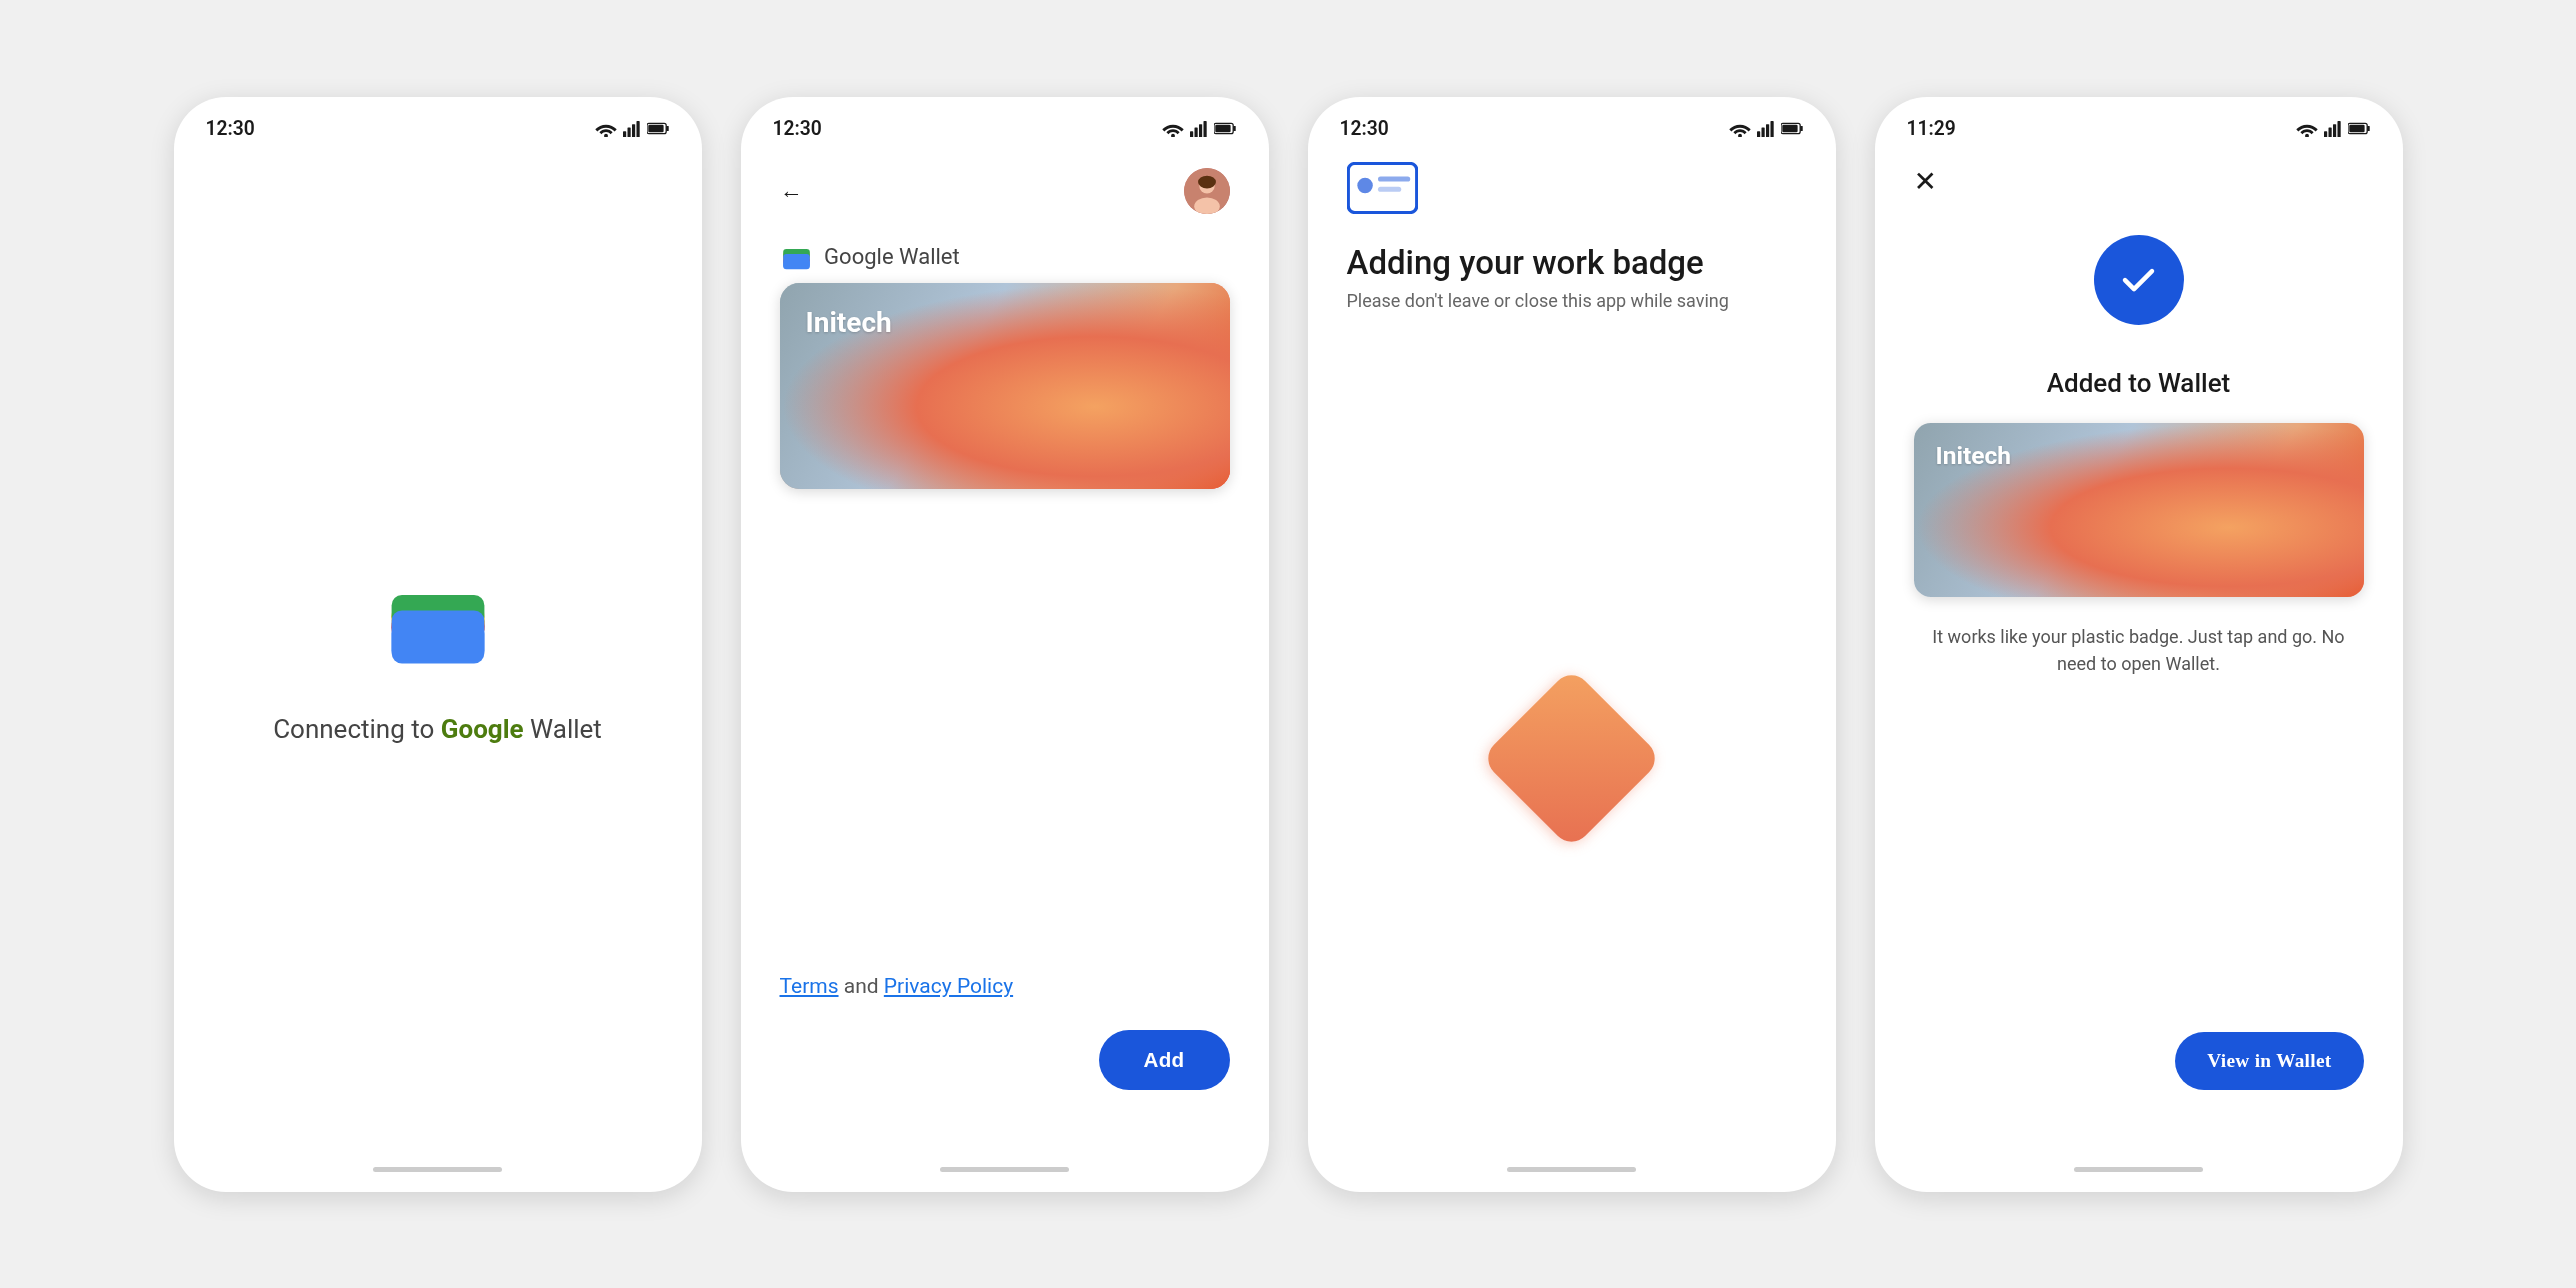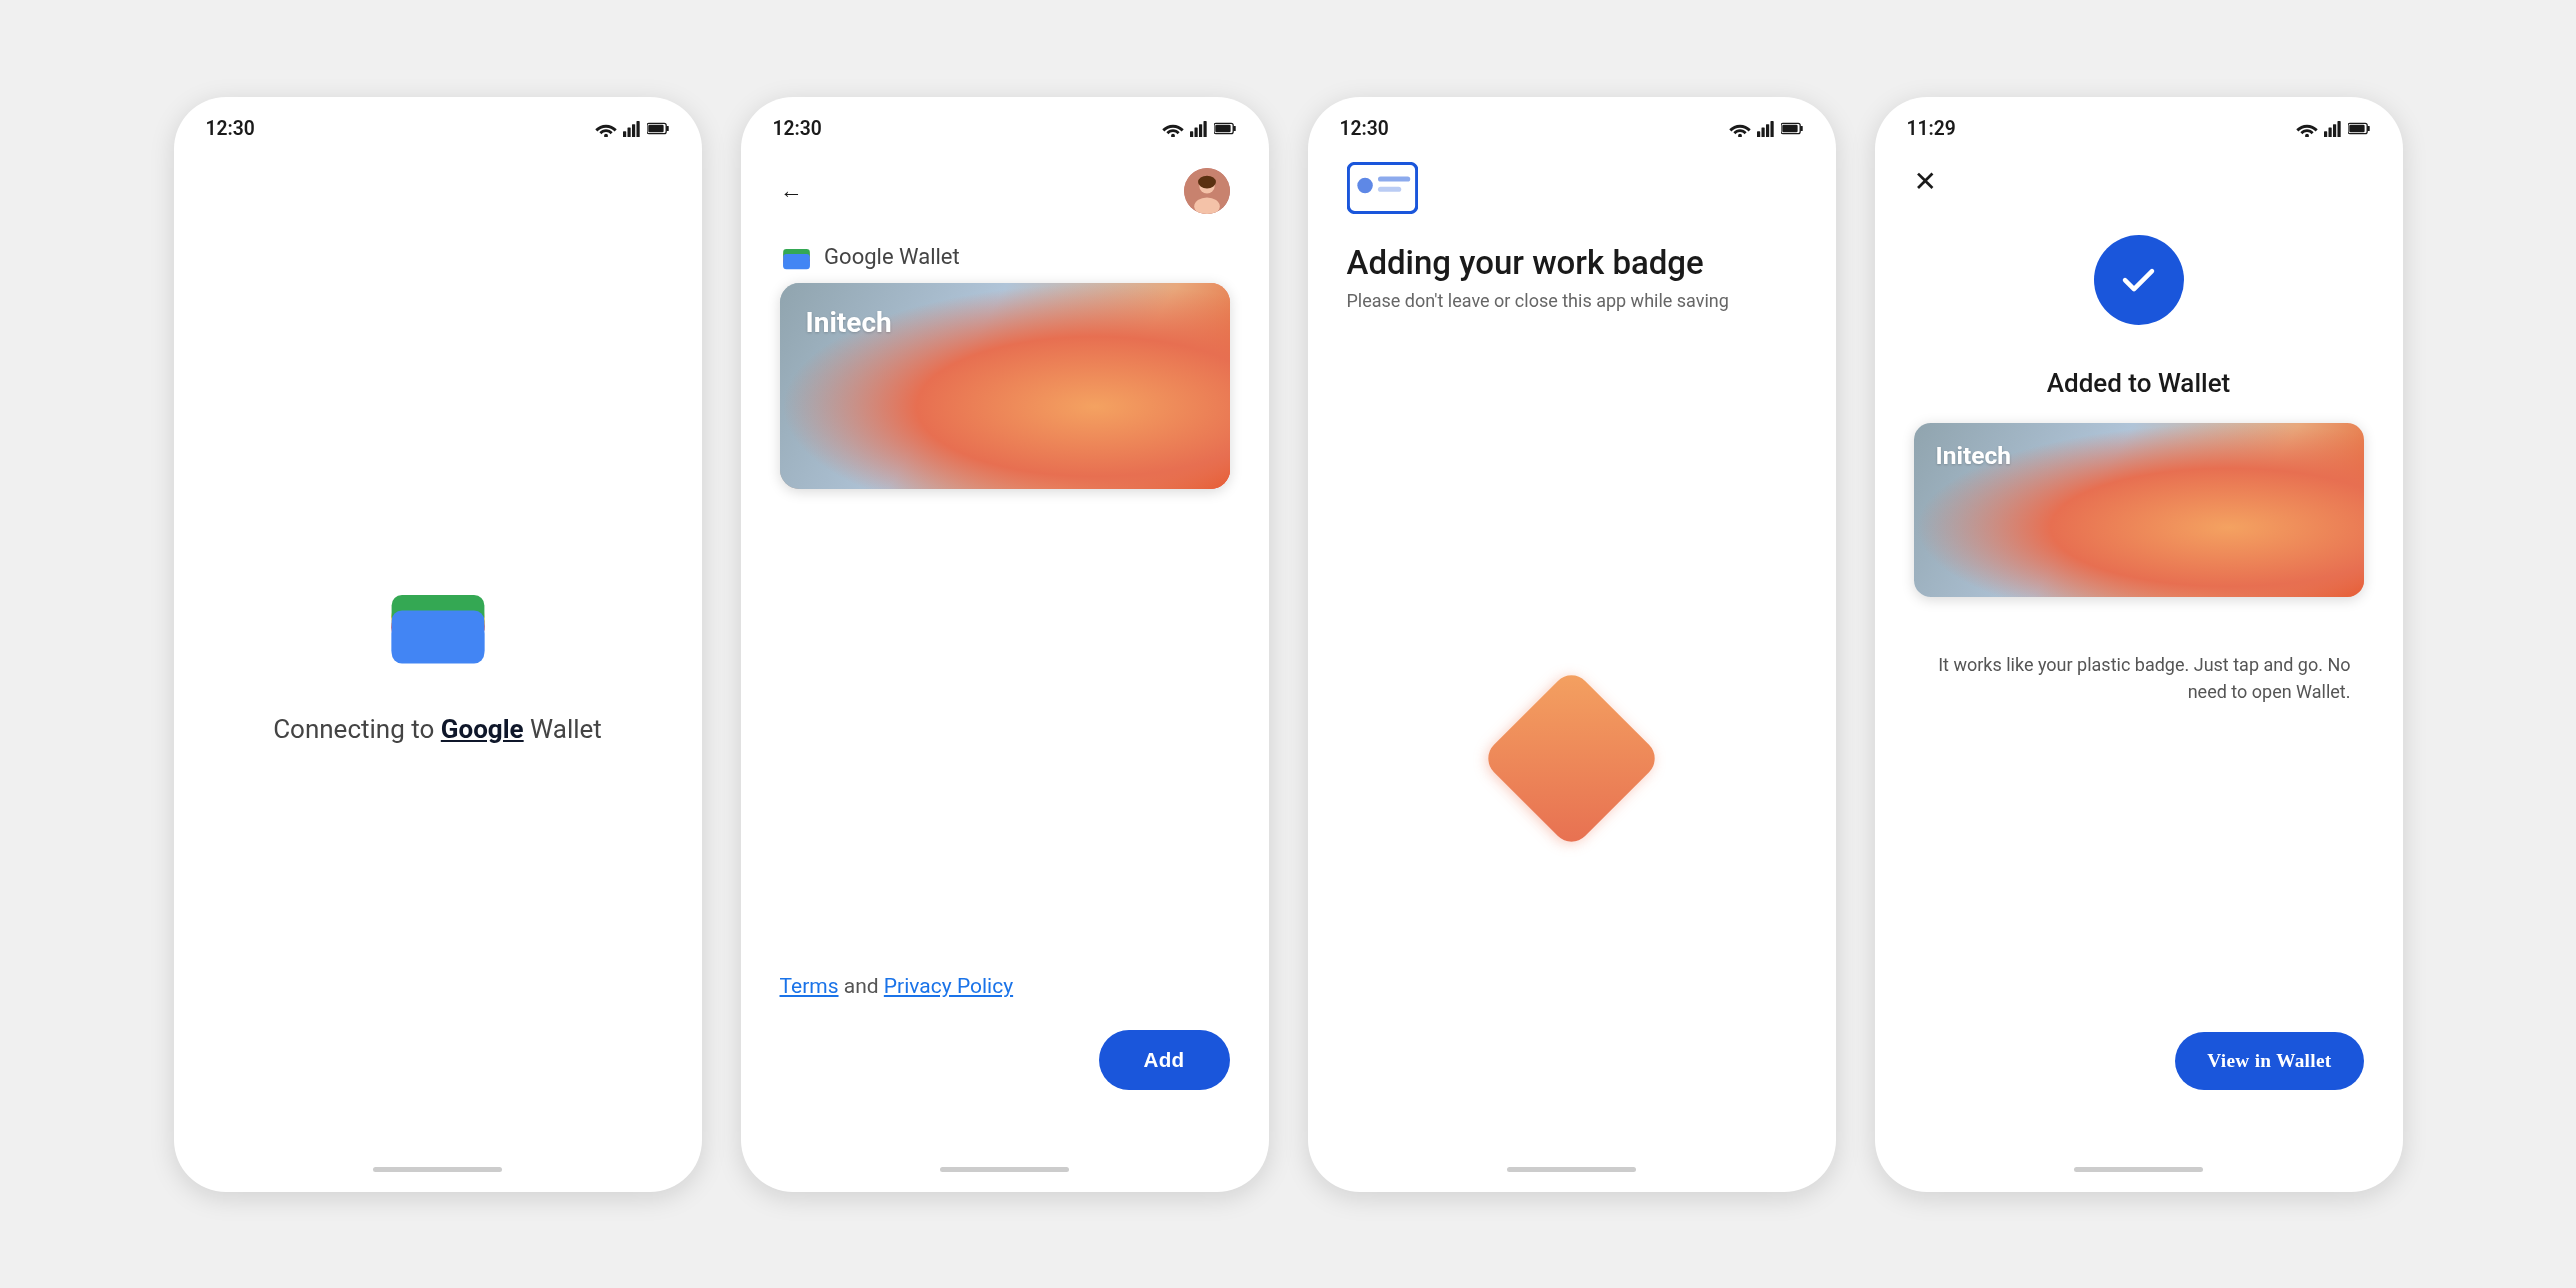--- a/index.html
+++ b/index.html
@@ -76,22 +76,21 @@
       gap: 39px;
     }
 
     .connecting-text {
       font-size: 26px;
       color: #444;
       font-weight: 400;
     }
     .connecting-text strong {
       font-weight: 700;
-      color: #0f172a;
-      text-decoration: underline;
+      color: #4d7c0f;
     }
 
     
     .gw-icon {
       width: 116px;
       height: 116px;
     }
 
     
     .screen2-header {
@@ -288,24 +287,23 @@
       left: 22px;
       font-size: 24.5px;
       font-weight: 700;
       color: white;
       text-shadow: 0 0.6px 2.6px rgba(0,0,0,0.2);
     }
 
     .screen4-body-text {
       font-size: 18px;
       color: #555;
-      text-align: right;
+      text-align: center;
       line-height: 1.5;
       padding: 0 13px;
-      margin-top: 28px;
     }
 
     .view-wallet-btn {
       position: absolute;
       bottom: 52px;
       right: 39px;
       background: #1a56db;
       color: white;
       border: none;
       border-radius: 32px;

